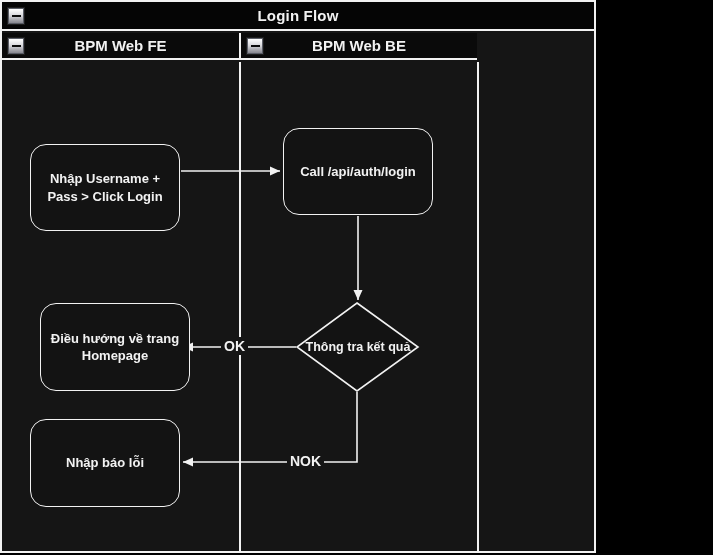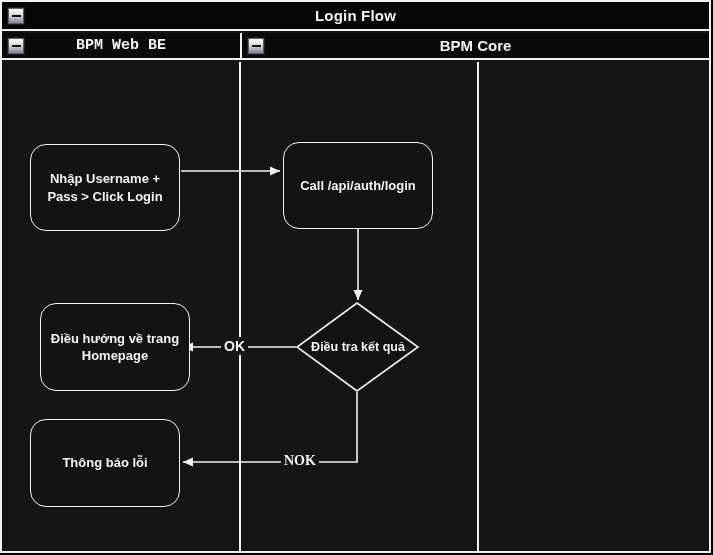--- a/index.html
+++ b/index.html
@@ -7,21 +7,21 @@
     width: 713px; height: 555px;
     background: #000;
     font-family: "Liberation Sans", sans-serif;
     overflow: hidden;
   }
   .stage { position: relative; width: 713px; height: 555px; background: #000; }
 
   
   .pool {
     position: absolute; left: 0; top: 0;
-    width: 711px; height: 553px;
+    width: 596px; height: 553px;
     border: 2px solid #f2f2f2;
     background: #151515;
   }
   .pool-title-bar {
     position: absolute; left: 0; top: 0; right: 0; height: 29px;
     background: #050505;
     border-bottom: 2px solid #f2f2f2;
     display: flex; align-items: center; justify-content: center;
   }
   .pool-title {
@@ -42,21 +42,21 @@
   .lane-header-label { color: #f2f2f2; font-size: 15px; font-weight: bold; }
 
   .lane-body-row {
     position: absolute; left: 0; top: 60px; right: 0; bottom: 0;
     display: flex;
   }
   .lane-body { height: 100%; background: #151515; }
   .lane-body + .lane-body { border-left: 2px solid #f2f2f2; }
 
   .w-fe   { width: 237px; }
-  .w-be   { width: 238px; font-family: Liberation Mono, monospace; }
+  .w-be   { width: 238px; }
   .w-core { flex: 1; }
 
   
   .collapse-icon {
     position: absolute; left: 6px; top: 50%; margin-top: -8px;
     width: 16px; height: 16px;
     background: linear-gradient(180deg, #ffffff 0%, #d9d9dd 45%, #86868e 100%);
     border: 1px solid #5a5d66;
     box-shadow: 0 0 0 1px #1c1c1c;
     display: flex; align-items: center; justify-content: center;
@@ -76,61 +76,61 @@
     border-radius: 16px;
     background: #131313;
     color: #f2f2f2;
     font-size: 13px; font-weight: bold; line-height: 1.32;
     display: flex; align-items: center; justify-content: center;
     text-align: center;
     white-space: pre-line;
     padding: 4px 6px;
   }
   .node-input-login   { left: 30px;  top: 144px; width: 150px; height: 87px; }
-  .node-call-api      { left: 283px; top: 142px; width: 150px; height: 87px; }
+  .node-call-api      { left: 283px; top: 128px; width: 150px; height: 87px; }
   .node-redirect-home { left: 40px;  top: 303px; width: 150px; height: 88px; }
   .node-error-notify  { left: 30px;  top: 419px; width: 150px; height: 88px; }
 
   .diamond-label {
     position: absolute; left: 299px; top: 337px; width: 118px; height: 20px;
     color: #f2f2f2; font-size: 12.5px; font-weight: bold;
     display: flex; align-items: center; justify-content: center;
     text-align: center; white-space: nowrap;
   }
 
   .edge-label {
     position: absolute;
     background: #151515;
     color: #f2f2f2; font-size: 14px; font-weight: bold;
     padding: 1px 3px;
     display: flex; align-items: center; justify-content: center;
   }
   .edge-label-ok  { left: 221px; top: 337px; }
-  .edge-label-nok { left: 281px; top: 452px; font-family: Liberation Serif, serif; }
+  .edge-label-nok { left: 287px; top: 452px; }
 </style>
 </head>
 <body>
 
 <div class="stage">
 
   <div class="pool">
 
     <div class="pool-title-bar">
       <span class="collapse-icon"></span>
       <span class="pool-title">Login Flow</span>
     </div>
 
     <div class="lane-header-row">
+      <div class="lane-header w-fe">
+        <span class="collapse-icon"></span>
+        <span class="lane-header-label">BPM Web FE</span>
+      </div>
       <div class="lane-header w-be">
         <span class="collapse-icon"></span>
         <span class="lane-header-label">BPM Web BE</span>
-      </div>
-      <div class="lane-header w-core">
-        <span class="collapse-icon"></span>
-        <span class="lane-header-label">BPM Core</span>
       </div>
     </div>
 
     <div class="lane-body-row">
       <div class="lane-body w-fe"></div>
       <div class="lane-body w-be"></div>
       <div class="lane-body w-core"></div>
     </div>
 
   </div>
@@ -158,30 +158,30 @@
     <div class="node node-input-login">
       <span>Nhập Username +
 Pass &gt; Click Login</span>
     </div>
 
     <div class="node node-call-api">
       <span>Call /api/auth/login</span>
     </div>
 
     <div class="diamond-label">
-      <span>Điều tra kết quả</span>
+      <span>Thông tra kết quả</span>
     </div>
 
     <div class="node node-redirect-home">
       <span>Điều hướng về trang
 Homepage</span>
     </div>
 
     <div class="node node-error-notify">
-      <span>Thông báo lỗi</span>
+      <span>Nhập báo lỗi</span>
     </div>
 
     <div class="edge-label edge-label-ok">
       <span>OK</span>
     </div>
 
     <div class="edge-label edge-label-nok">
       <span>NOK</span>
     </div>
 

